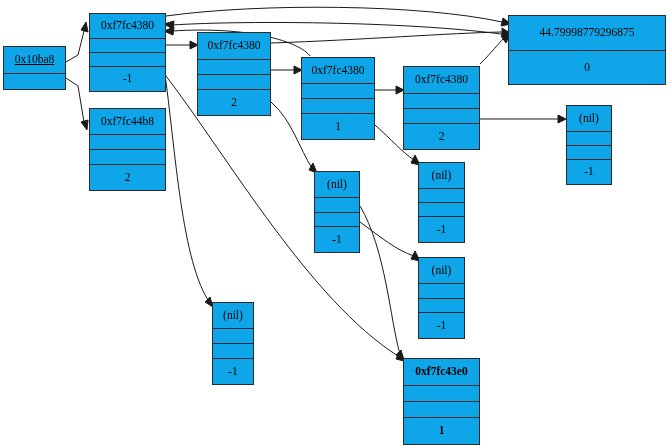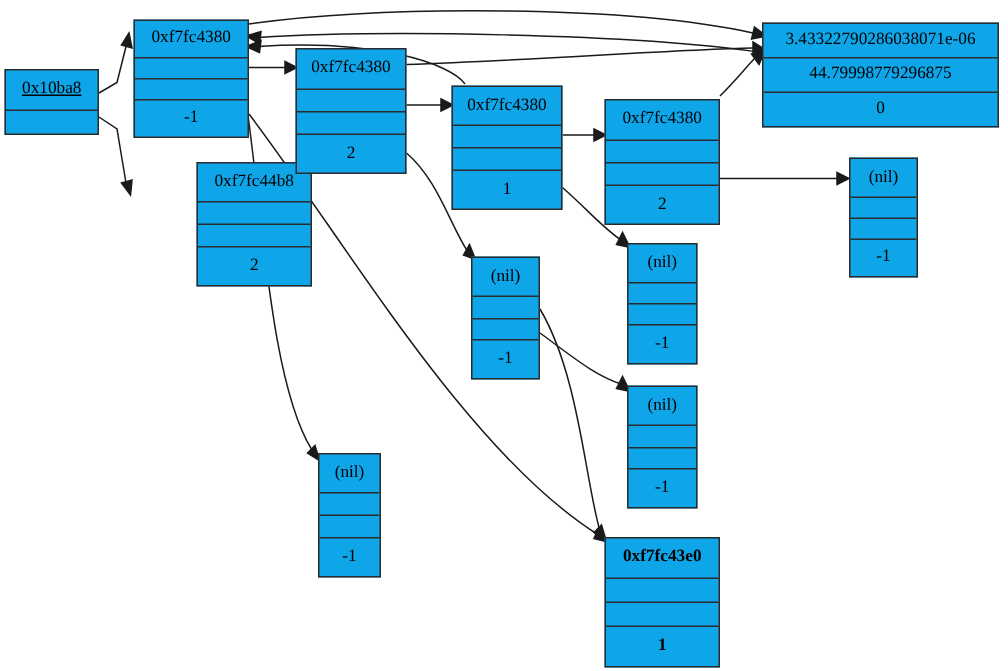--- a/index.html
+++ b/index.html
@@ -117,21 +117,21 @@
     <div class="cell empty"></div>
   </div>
 
   <div class="node" style="left:89px;top:13px;width:77px;height:79px;">
     <div class="cell">0xf7fc4380</div>
     <div class="cell empty"></div>
     <div class="cell empty"></div>
     <div class="cell">-1</div>
   </div>
 
-  <div class="node" style="left:89px;top:108px;width:77px;height:83px;margin-left:42px;">
+  <div class="node" style="left:89px;top:108px;width:77px;height:83px;">
     <div class="cell">0xf7fc44b8</div>
     <div class="cell empty"></div>
     <div class="cell empty"></div>
     <div class="cell">2</div>
   </div>
 
   <div class="node" style="left:197px;top:32px;width:74px;height:84px;">
     <div class="cell">0xf7fc4380</div>
     <div class="cell empty"></div>
     <div class="cell empty"></div>
@@ -146,21 +146,20 @@
   </div>
 
   <div class="node" style="left:403px;top:66px;width:77px;height:84px;">
     <div class="cell">0xf7fc4380</div>
     <div class="cell empty"></div>
     <div class="cell empty"></div>
     <div class="cell">2</div>
   </div>
 
   <div class="node wide" style="left:508px;top:15px;width:158px;height:70px;">
-    <div class="cell">3.43322790286038071e-06</div>
     <div class="cell">44.79998779296875</div>
     <div class="cell">0</div>
   </div>
 
   <div class="node" style="left:566px;top:105px;width:46px;height:80px;">
     <div class="cell">(nil)</div>
     <div class="cell empty"></div>
     <div class="cell empty"></div>
     <div class="cell">-1</div>
   </div>

